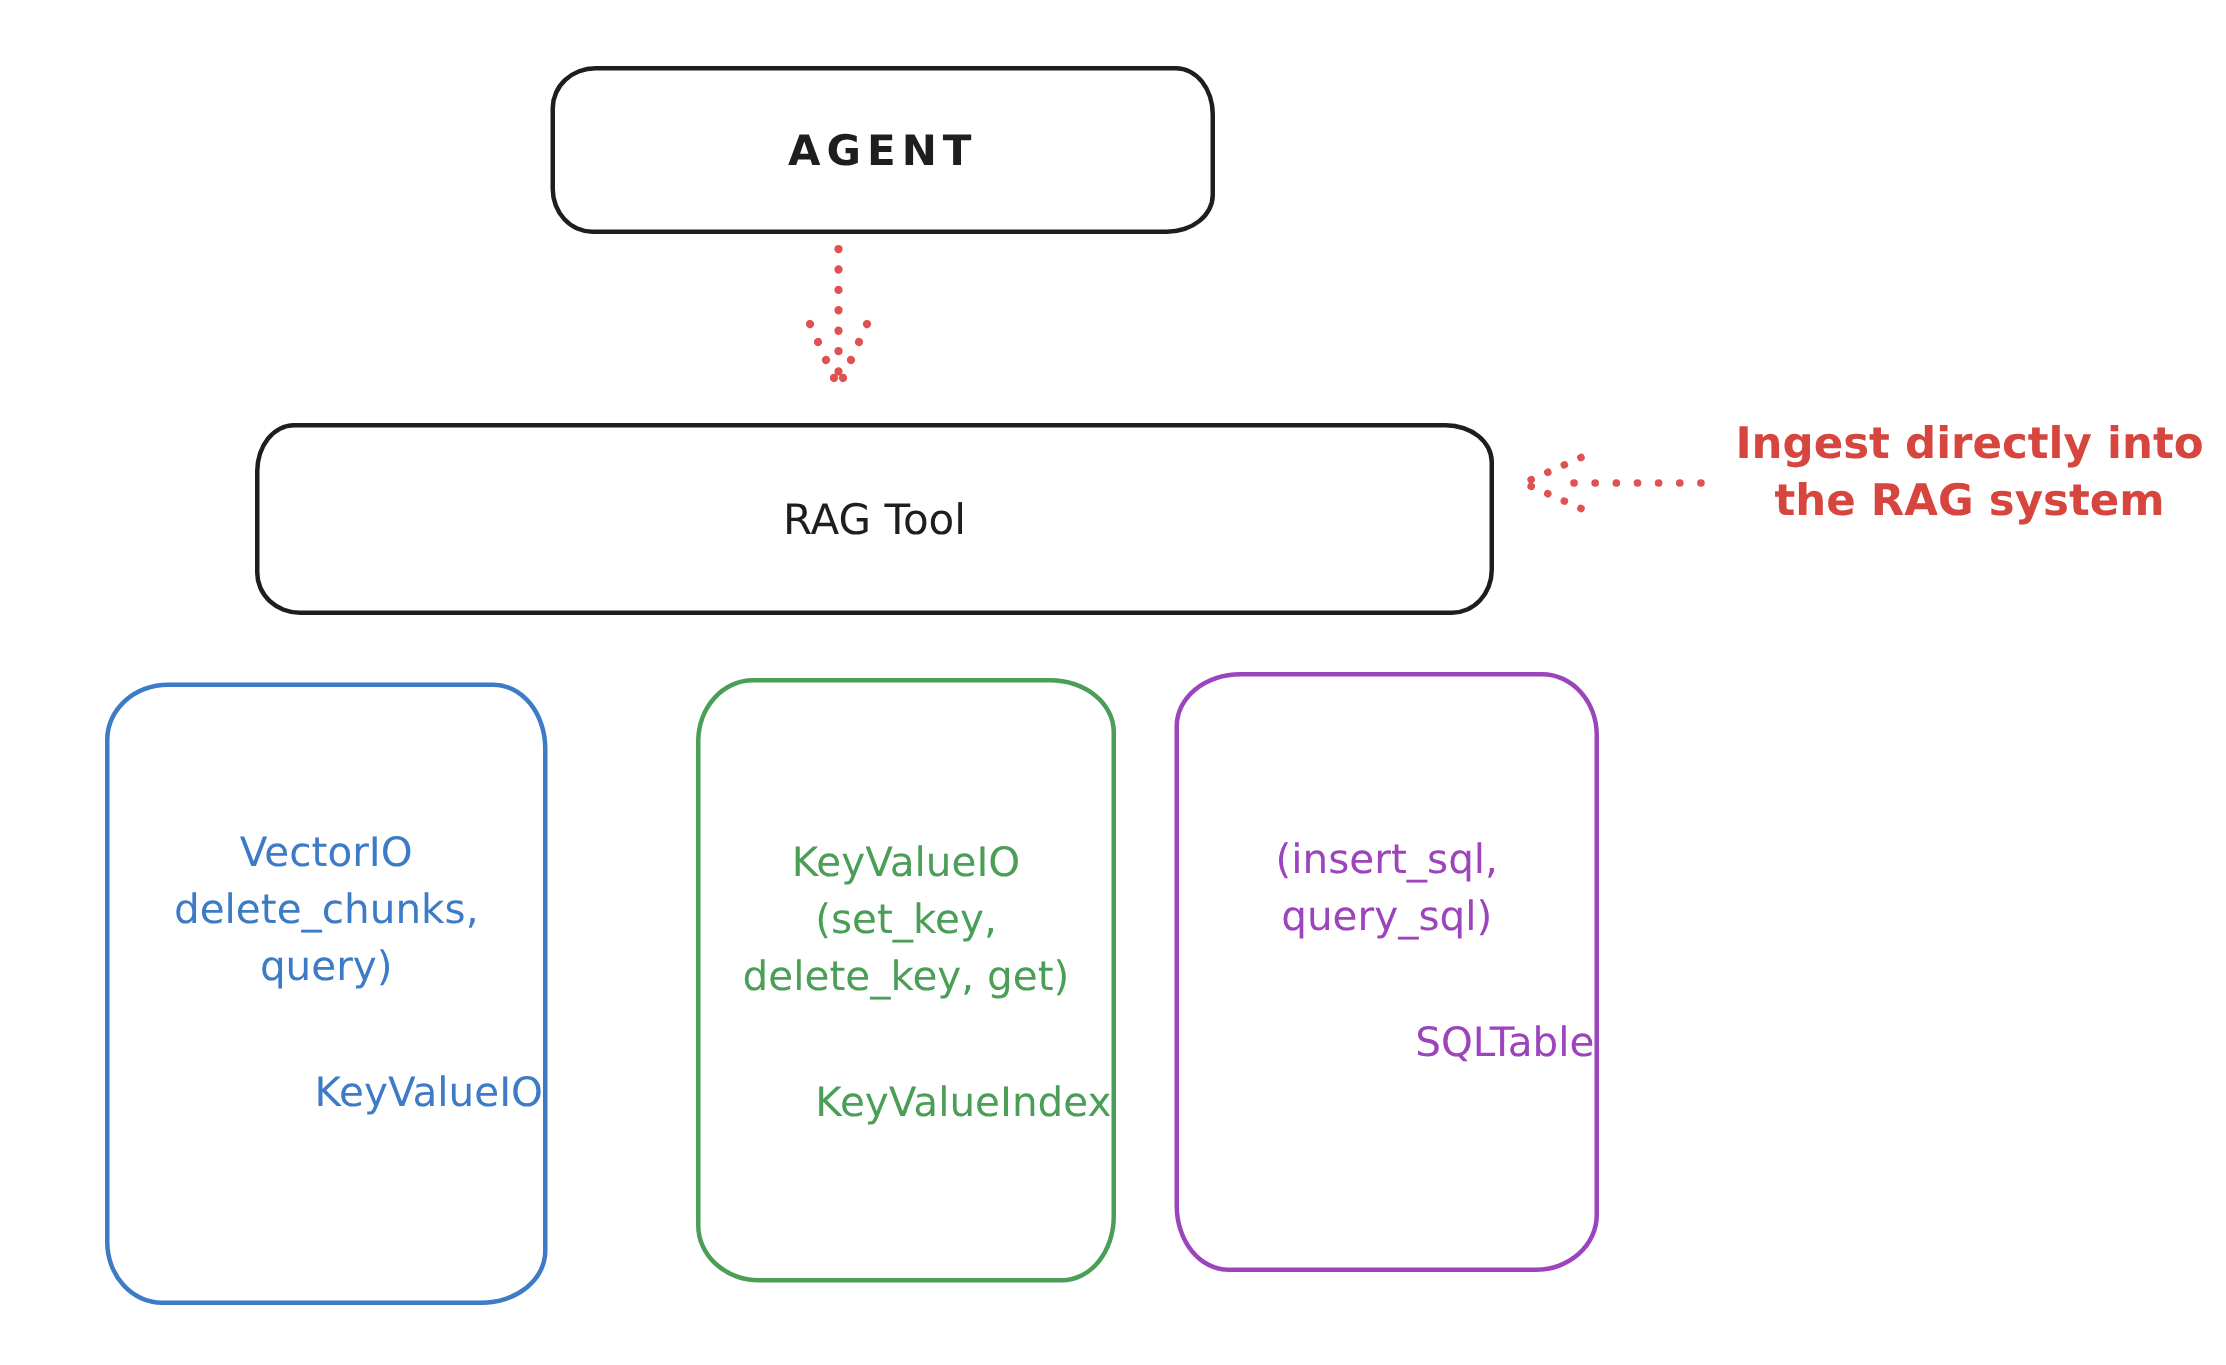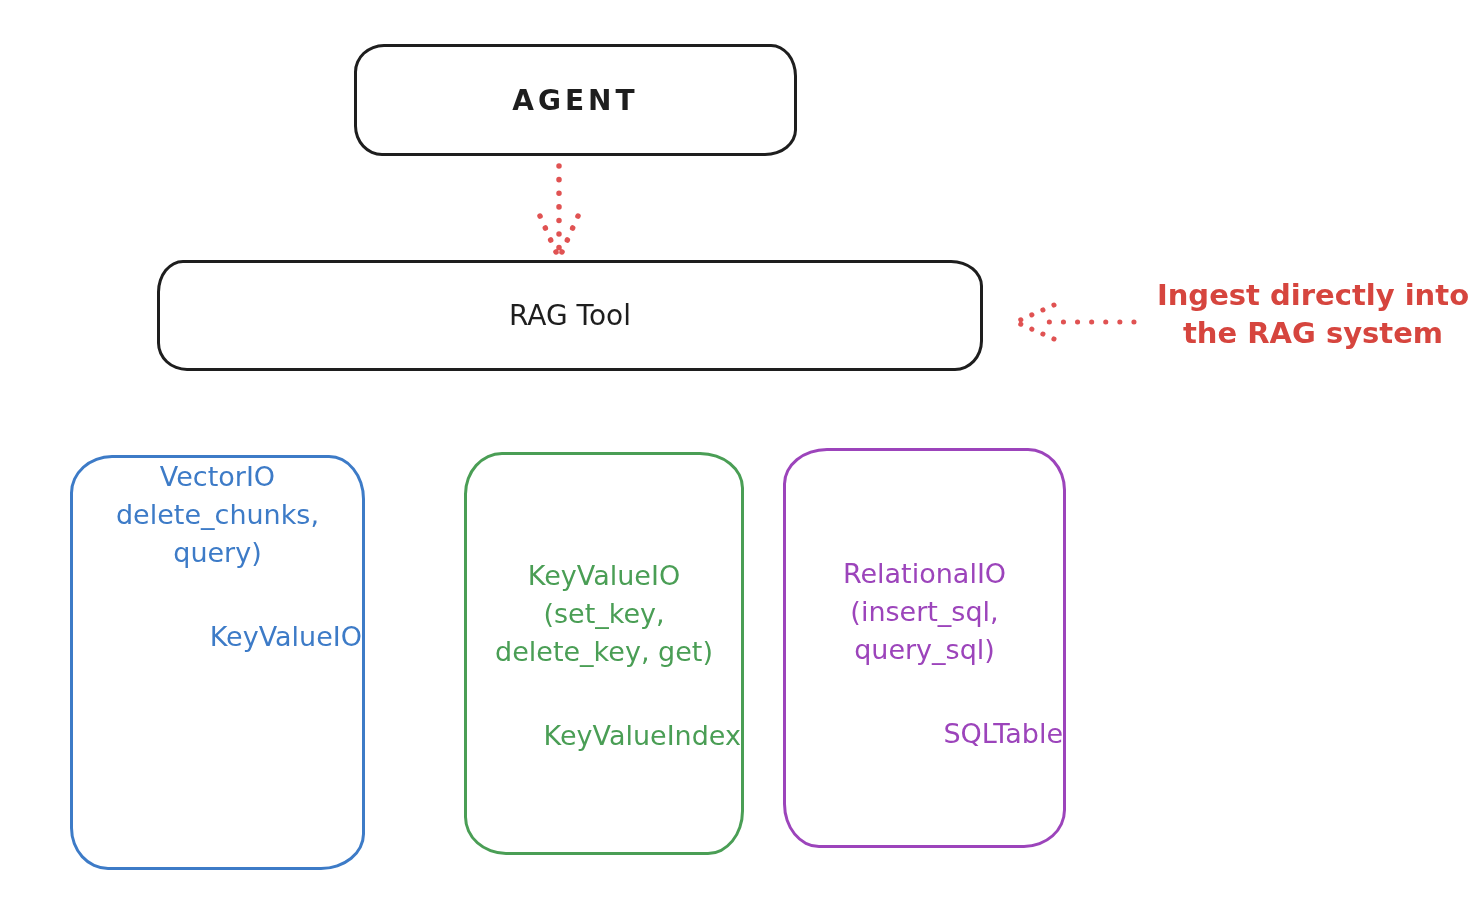--- a/index.html
+++ b/index.html
@@ -13,32 +13,33 @@
     overflow: hidden;
   }
   .box {
     position: absolute;
     border: 3.5px solid #1e1e1e;
     background: #ffffff;
     display: flex;
     align-items: center;
     justify-content: center;
     color: #1e1e1e;
+    margin-left: 13px;
   }
   .agent-box {
     left: 354px; top: 44px;
     width: 443px; height: 112px;
     border-radius: 30px 26px 32px 28px / 28px 32px 26px 30px;
     font-size: 28px;
     font-weight: bold;
     letter-spacing: 4px;
   }
   .rag-box {
-    left: 157px; top: 260px;
-    width: 826px; height: 111px;
+    left: 157px; top: 282px;
+    width: 826px; height: 128px;
     border-radius: 26px 32px 28px 30px / 32px 26px 30px 28px;
     font-size: 28px;
     font-weight: normal;
   }
   .arrow-svg { position: absolute; }
   .flow-arrow { left: 524px; top: 160px; }
   .annot-arrow { left: 1008px; top: 296px; }
   .annotation-text {
     position: absolute;
     left: 1138px; top: 276px;
@@ -55,20 +56,21 @@
     text-align: center;
     font-size: 27px;
     font-weight: normal;
     line-height: 38px;
   }
   .io-card .backing { margin-top: 46px; text-align: right; }
   .card-vector {
     left: 70px; top: 455px;
     width: 295px; height: 415px;
     border-radius: 42px 36px 44px 38px / 38px 44px 36px 42px;
+    padding-top: 92px;
   }
   .card-keyvalue {
     left: 428px; top: 452px;
     width: 280px; height: 403px;
     border-radius: 38px 44px 36px 42px / 42px 36px 44px 38px;
     padding-top: 102px;
   }
   .card-relational {
     left: 783px; top: 448px;
     width: 283px; height: 400px;
@@ -114,19 +116,18 @@
   </div>
 
   <div class="io-card card-keyvalue" style="color: rgb(74, 158, 85); border-color: rgb(74, 158, 85); margin-left: 36px;">
     <div>KeyValueIO</div>
     <div>(set_key,</div>
     <div>delete_key, get)</div>
     <div class="backing">KeyValueIndex</div>
   </div>
 
   <div class="io-card card-relational" style="color: rgb(156, 68, 187); border-color: rgb(156, 68, 187);">
-    <div>RelationalIO</div>
     <div>(insert_sql,</div>
     <div>query_sql)</div>
     <div class="backing">SQLTable</div>
   </div>
 
 </div>
 
 </body></html>

